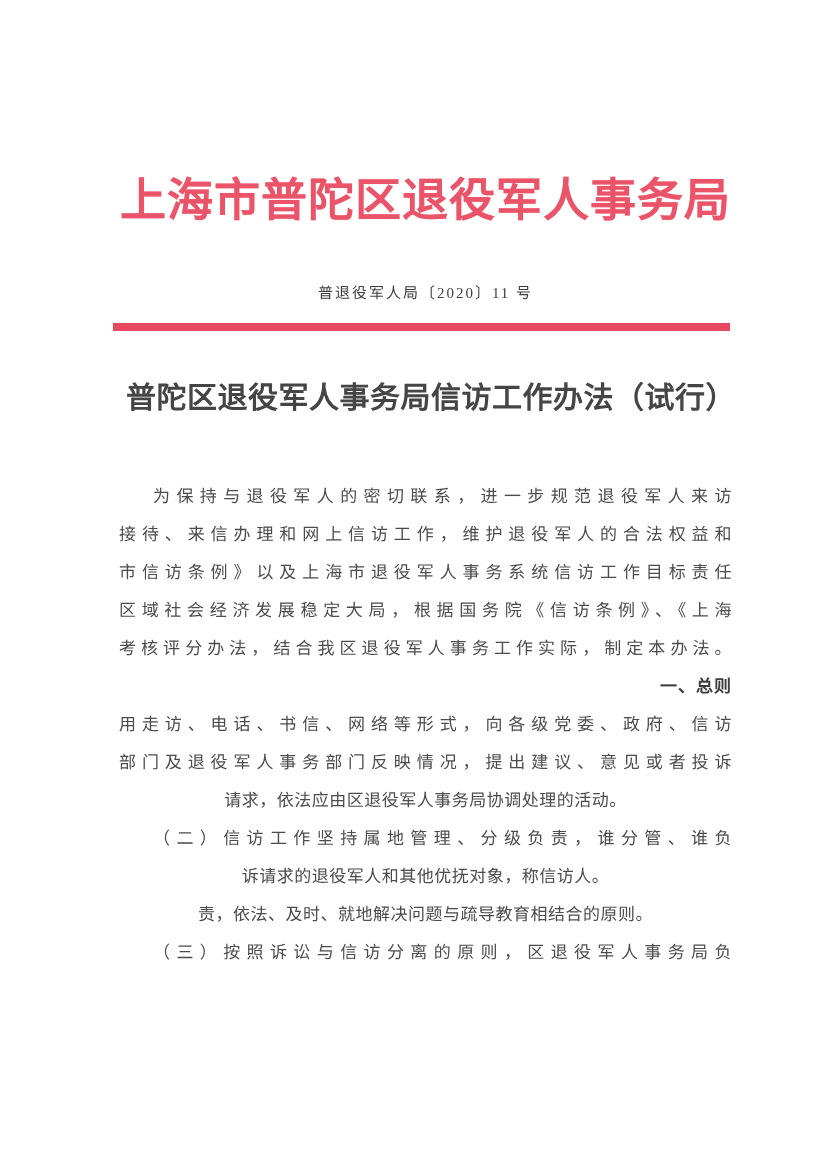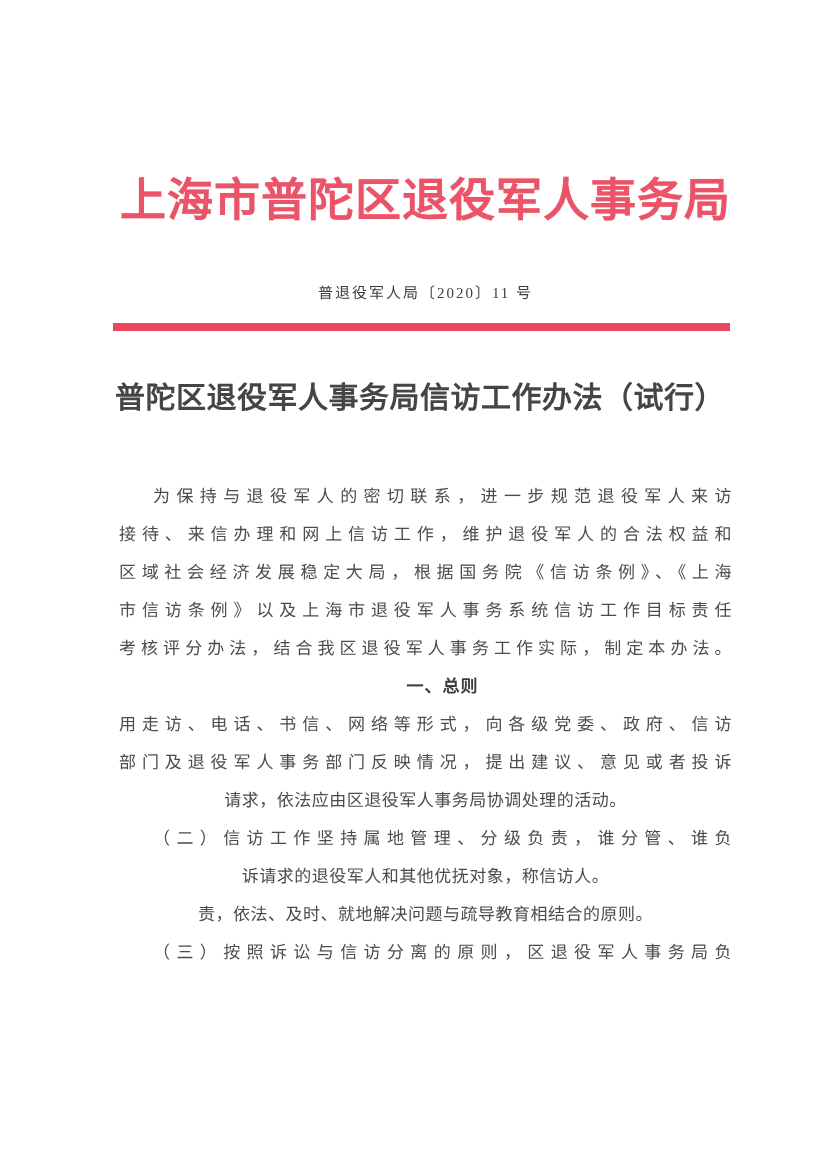--- a/index.html
+++ b/index.html
@@ -37,21 +37,21 @@
   }
   .red-divider {
     margin: 11px 0 0 2px;
     width: 617px;
     height: 3px;
     background: #e8495f;
     border: none;
   }
   .doc-title {
     margin-top: 40px;
-    text-align: left;
+    text-align: right;
     font-size: 30px;
     line-height: 46px;
     font-weight: bold;
     color: #454545;
     letter-spacing: 0.5px;
     white-space: nowrap;
   }
   .doc-body {
     margin-top: 45px;
     font-size: 17px;
@@ -71,43 +71,43 @@
   }
   .doc-body .line.indent {
     text-indent: 2em;
   }
   .doc-body .line.heading {
     font-family: "Liberation Sans", "DejaVu Sans", sans-serif;
     font-weight: bold;
     color: #3d3d3d;
     letter-spacing: 1px;
     text-align-last: auto;
-    text-align: center;
+    text-align: right;
   }
 </style>
 </head>
 <body>
 
 <div class="page" style="background: rgb(255, 255, 255);">
   <div class="doc-column">
 
     <div class="agency-title" style="color: rgb(234, 83, 104);">上海市普陀区退役军人事务局</div>
 
     <div class="doc-number">普退役军人局〔2020〕11 号</div>
 
     <div class="red-divider" style="background: rgb(232, 73, 95);"></div>
 
     <div class="doc-title" style="color: rgb(69, 69, 69);">普陀区退役军人事务局信访工作办法（试行）</div>
 
     <div class="doc-body" style="color: rgb(76, 76, 76);">
 
     <div class="line indent full">为保持与退役军人的密切联系，进一步规范退役军人来访</div>
         <div class="line full">接待、来信办理和网上信访工作，维护退役军人的合法权益和</div>
+        <div class="line full">市信访条例》以及上海市退役军人事务系统信访工作目标责任</div>
         <div class="line full">区域社会经济发展稳定大局，根据国务院《信访条例》、《上海</div>
-        <div class="line full">市信访条例》以及上海市退役军人事务系统信访工作目标责任</div>
         <div class="line full">考核评分办法，结合我区退役军人事务工作实际，制定本办法。</div>
         <div class="line indent heading">一、总则</div>
         <div class="line full">用走访、电话、书信、网络等形式，向各级党委、政府、信访</div>
         <div class="line full">部门及退役军人事务部门反映情况，提出建议、意见或者投诉</div>
         <div class="line">请求，依法应由区退役军人事务局协调处理的活动。</div>
         <div class="line indent full">（二）信访工作坚持属地管理、分级负责，谁分管、谁负</div>
         <div class="line">诉请求的退役军人和其他优抚对象，称信访人。</div>
         <div class="line">责，依法、及时、就地解决问题与疏导教育相结合的原则。</div>
         <div class="line indent full">（三）按照诉讼与信访分离的原则，区退役军人事务局负</div>
       </div>

